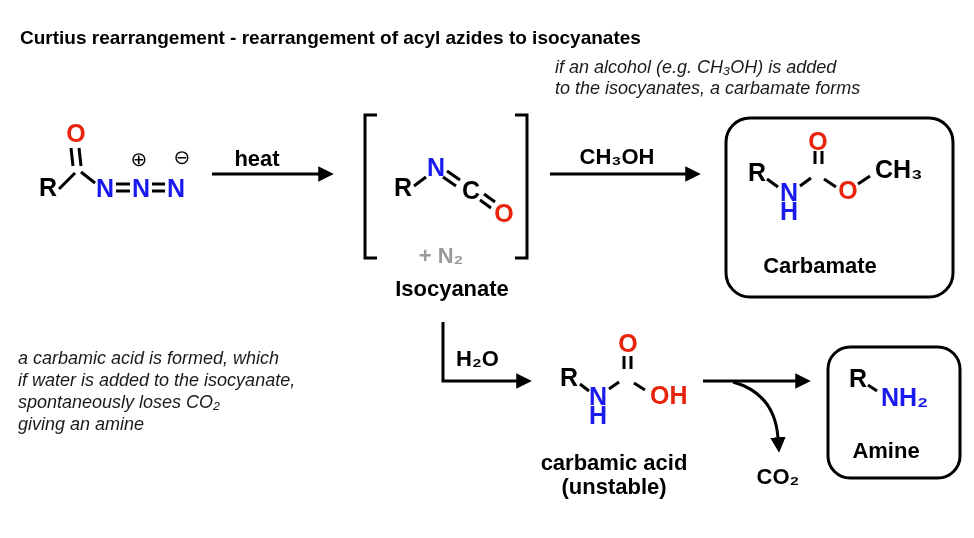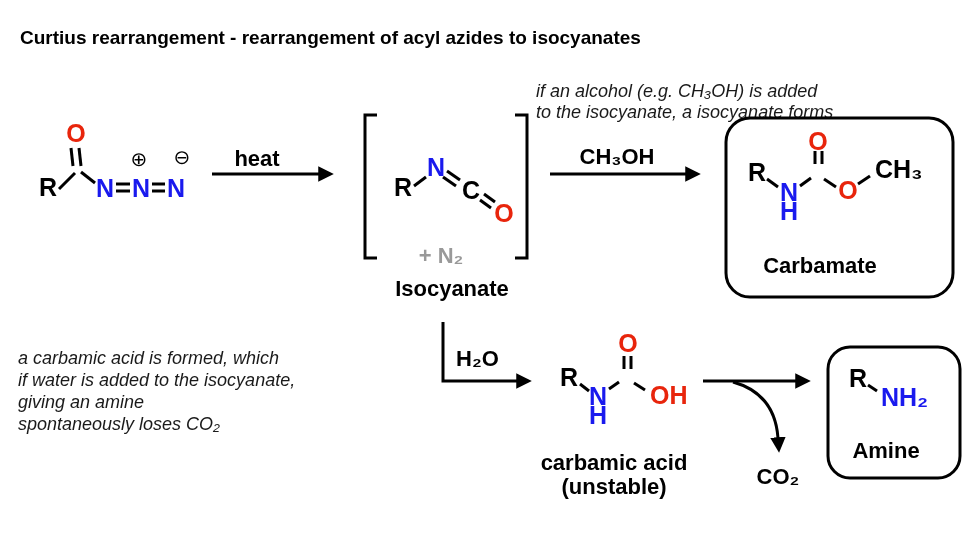--- a/index.html
+++ b/index.html
@@ -8,21 +8,21 @@
     font-family:"Liberation Sans","DejaVu Sans",sans-serif;color:#000;
   }
   .title{
     position:absolute;left:20px;top:26px;
     font-size:19px;font-weight:bold;line-height:23px;letter-spacing:0;
     white-space:nowrap;color:#000;
   }
   .note{
     position:absolute;font-style:italic;font-size:18px;color:#1a1a1a;white-space:nowrap;
   }
-  .note-alcohol{left:536px;top:57px;line-height:21px;margin-top:24px;}
+  .note-alcohol{left:555px;top:57px;line-height:21px;}
   .note-water{left:18px;top:347px;line-height:22px;}
   svg.scheme{position:absolute;left:0;top:0;}
   .bond{stroke:#000;stroke-width:3;stroke-linecap:butt;fill:none;}
   .arrow{stroke:#000;stroke-width:3;fill:none;}
   .bracket{stroke:#000;stroke-width:3;fill:none;}
   .mol-box{stroke:#000;stroke-width:3;fill:none;}
   text{font-family:"Liberation Sans","DejaVu Sans",sans-serif;}
   .atom{font-size:25px;font-weight:bold;fill:#000;}
   .lbl{font-size:22px;font-weight:bold;fill:#000;}
   .rxn{font-size:22px;font-weight:bold;fill:#000;}
@@ -35,28 +35,28 @@
 <body>
 
 <div class="canvas">
 
   <div class="title">
     <div>Curtius rearrangement - rearrangement of acyl azides to isocyanates</div>
   </div>
 
   <div class="note note-alcohol">
     <div>if an alcohol (e.g. CH₃OH) is added</div>
-    <div>to the isocyanate, a isocyanate forms</div>
+    <div>to the isocyanates, a carbamate forms</div>
   </div>
 
   <div class="note note-water">
     <div>a carbamic acid is formed, which</div>
     <div>if water is added to the isocyanate,</div>
+    <div>spontaneously loses CO₂</div>
     <div>giving an amine</div>
-    <div>spontaneously loses CO₂</div>
   </div>
 
   <svg class="scheme" width="974" height="538" viewBox="0 0 974 538">
     <defs>
       <marker id="ah" viewBox="0 0 10 10" refX="0.5" refY="5" markerWidth="5.2" markerHeight="5.2" orient="auto">
         <path d="M0,0 L10,5 L0,10 z" fill="#000"></path>
       </marker>
     </defs>
 
     <g>

